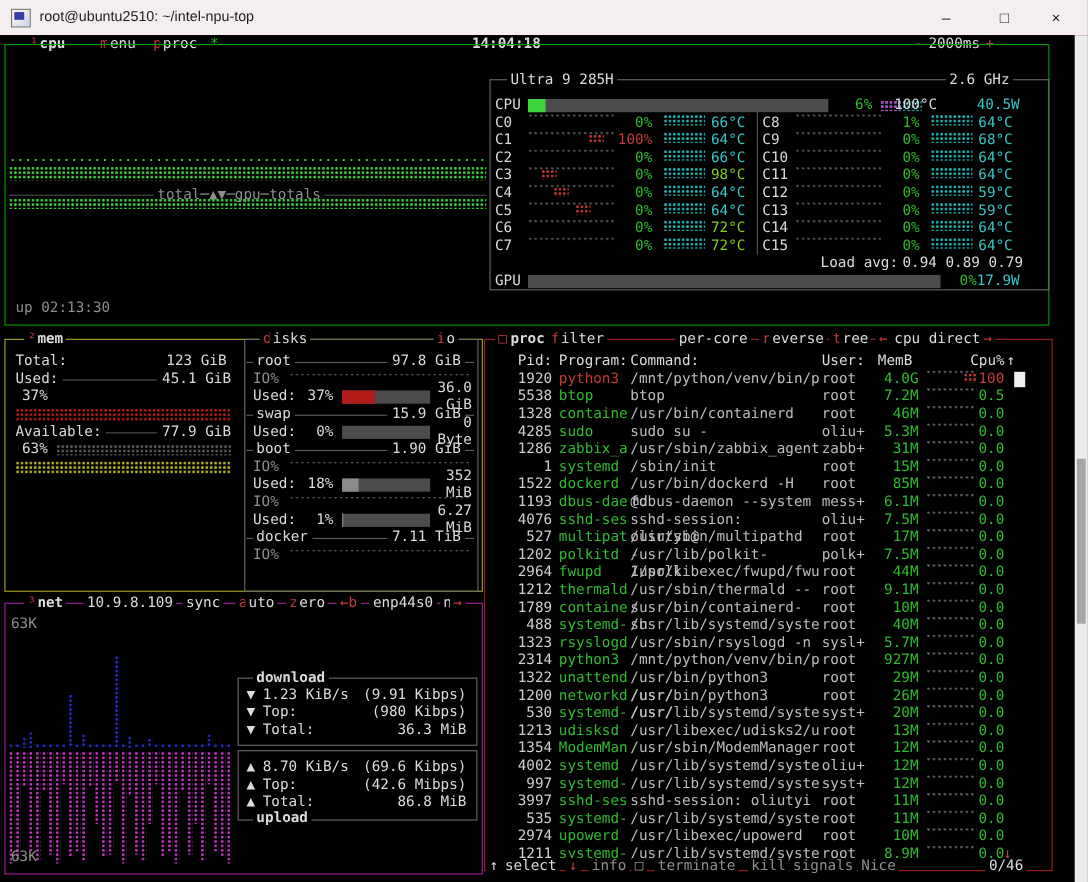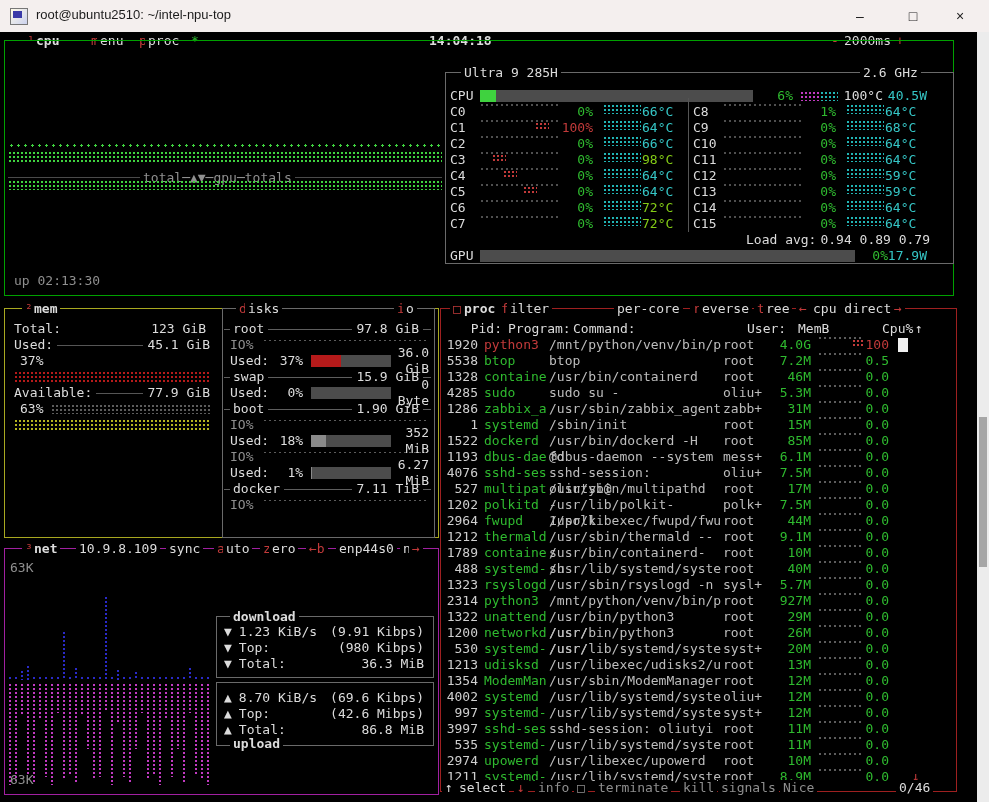--- a/index.html
+++ b/index.html
@@ -42,21 +42,21 @@
   
   .cores{position:absolute;width:240px;}
   .crow{position:relative;height:16px;}
   .crow span{position:absolute;top:0;}
   .cn{left:0;color:#dcdcdc;}
   .cstrip{left:30px;top:3px;width:78px;height:11px;--c:#4f4f4f;
           background-image:radial-gradient(circle at 2px 2px,var(--c) 1.1px,transparent 1.2px);
           background-size:5px 12px;background-position:left bottom;}
   .cpct{left:95px;width:48px;text-align:right;}
   .cbr{left:153px;top:3px;width:38px;height:10px;}
-  .ctemp{left:192px;width:40px;text-align:left;}
+  .ctemp{left:192px;width:40px;text-align:center;}
   .mark{display:none;position:absolute;bottom:0;width:14px;height:9px;
         background-image:radial-gradient(circle,#c23a3a 1.1px,transparent 1.2px);background-size:4px 4px;}
   .mark.mk15{display:block;left:15%}.mark.mk30{display:block;left:30%}
   .mark.mk55{display:block;left:55%}.mark.mk70{display:block;left:70%}
   .brmix{position:relative;}
   .brmix::before{content:'';position:absolute;left:0;top:0;bottom:0;width:50%;
         background-image:radial-gradient(circle,#c23ac2 1.1px,transparent 1.2px);background-size:4px 4px;}
   
   .memmeters{position:absolute;left:14px;top:305px;width:196px;}
   .mmb{height:48px;}
@@ -87,21 +87,21 @@
   .ngraph i{width:5px;margin-right:1px;background-image:radial-gradient(circle,var(--c) 1.1px,transparent 1.2px);background-size:4px 4px;}
   .dlg{align-items:flex-end;}
   .dlg i{--c:#2a2ac8;}
   .ulg{align-items:flex-start;}
   .ulg i{--c:#c23ac2;}
   .nrows{position:absolute;width:204px;}
   .nrow{display:flex;height:16px;padding:0 2px;color:#dcdcdc;}
   .nrow .nlbl{margin-left:7px;}
   .nrow .nval{flex:1;text-align:right;}
   
-  .procrows{position:absolute;left:416px;top:305px;width:510px;}
+  .procrows{position:absolute;left:440px;top:305px;width:510px;}
   .prow{position:relative;height:16px;}
   .prow span{position:absolute;top:0;}
   .f-pid{left:0;width:62px;text-align:right;color:#cfcfcf;}
   .f-prog{left:68px;width:64px;overflow:hidden;color:#2fba2f;}
   .f-cmd{left:133px;width:172px;overflow:hidden;color:#bdbdbd;}
   .f-user{left:307px;width:46px;overflow:hidden;color:#bdbdbd;}
   .f-mem{left:353px;width:42px;text-align:right;color:#2fba2f;}
   .f-graph{left:402px;top:3px;width:46px;height:11px;--c:#5c5c5c;
            background-image:radial-gradient(circle at 2px 2px,var(--c) 1.1px,transparent 1.2px);
            background-size:5px 12px;background-position:left bottom;}
@@ -152,21 +152,21 @@
   <div class="bx b-gry" style="left:445px;top:40px;width:507px;height:190px"></div>
   <span class="t wh onb" style="left:461px;top:33px">Ultra 9 285H</span>
   <span class="t wh onb" style="left:860px;top:33px">2.6 GHz</span>
 
   <span class="t wh" style="left:450px;top:56px">CPU</span>
   <div class="mbar" style="left:480px;top:58px;width:273px">
       <i style="width: 6%;"></i>
     </div>
   <span class="t gn ra" style="left:756px;top:56px;width:37px">6%</span>
   <div class="strip dots d-cyn brmix" style="left:800px;top:59px;width:38px;height:10px"></div>
-  <span class="t wh ra" style="left:838px;top:56px;width:45px">100°C</span>
+  <span class="t wh ra" style="left:807px;top:56px;width:45px">100°C</span>
   <span class="t cy ra" style="left:885px;top:56px;width:42px">40.5W</span>
 
   <div class="vdiv" style="left:688px;top:66px;height:134px"></div>
 
   <div class="cores" style="left:450px;top:72px">
 
       <div class="crow">
         <span class="cn">C0</span>
         <span class="cstrip"></span>
         <span class="cpct gn">0%</span>

